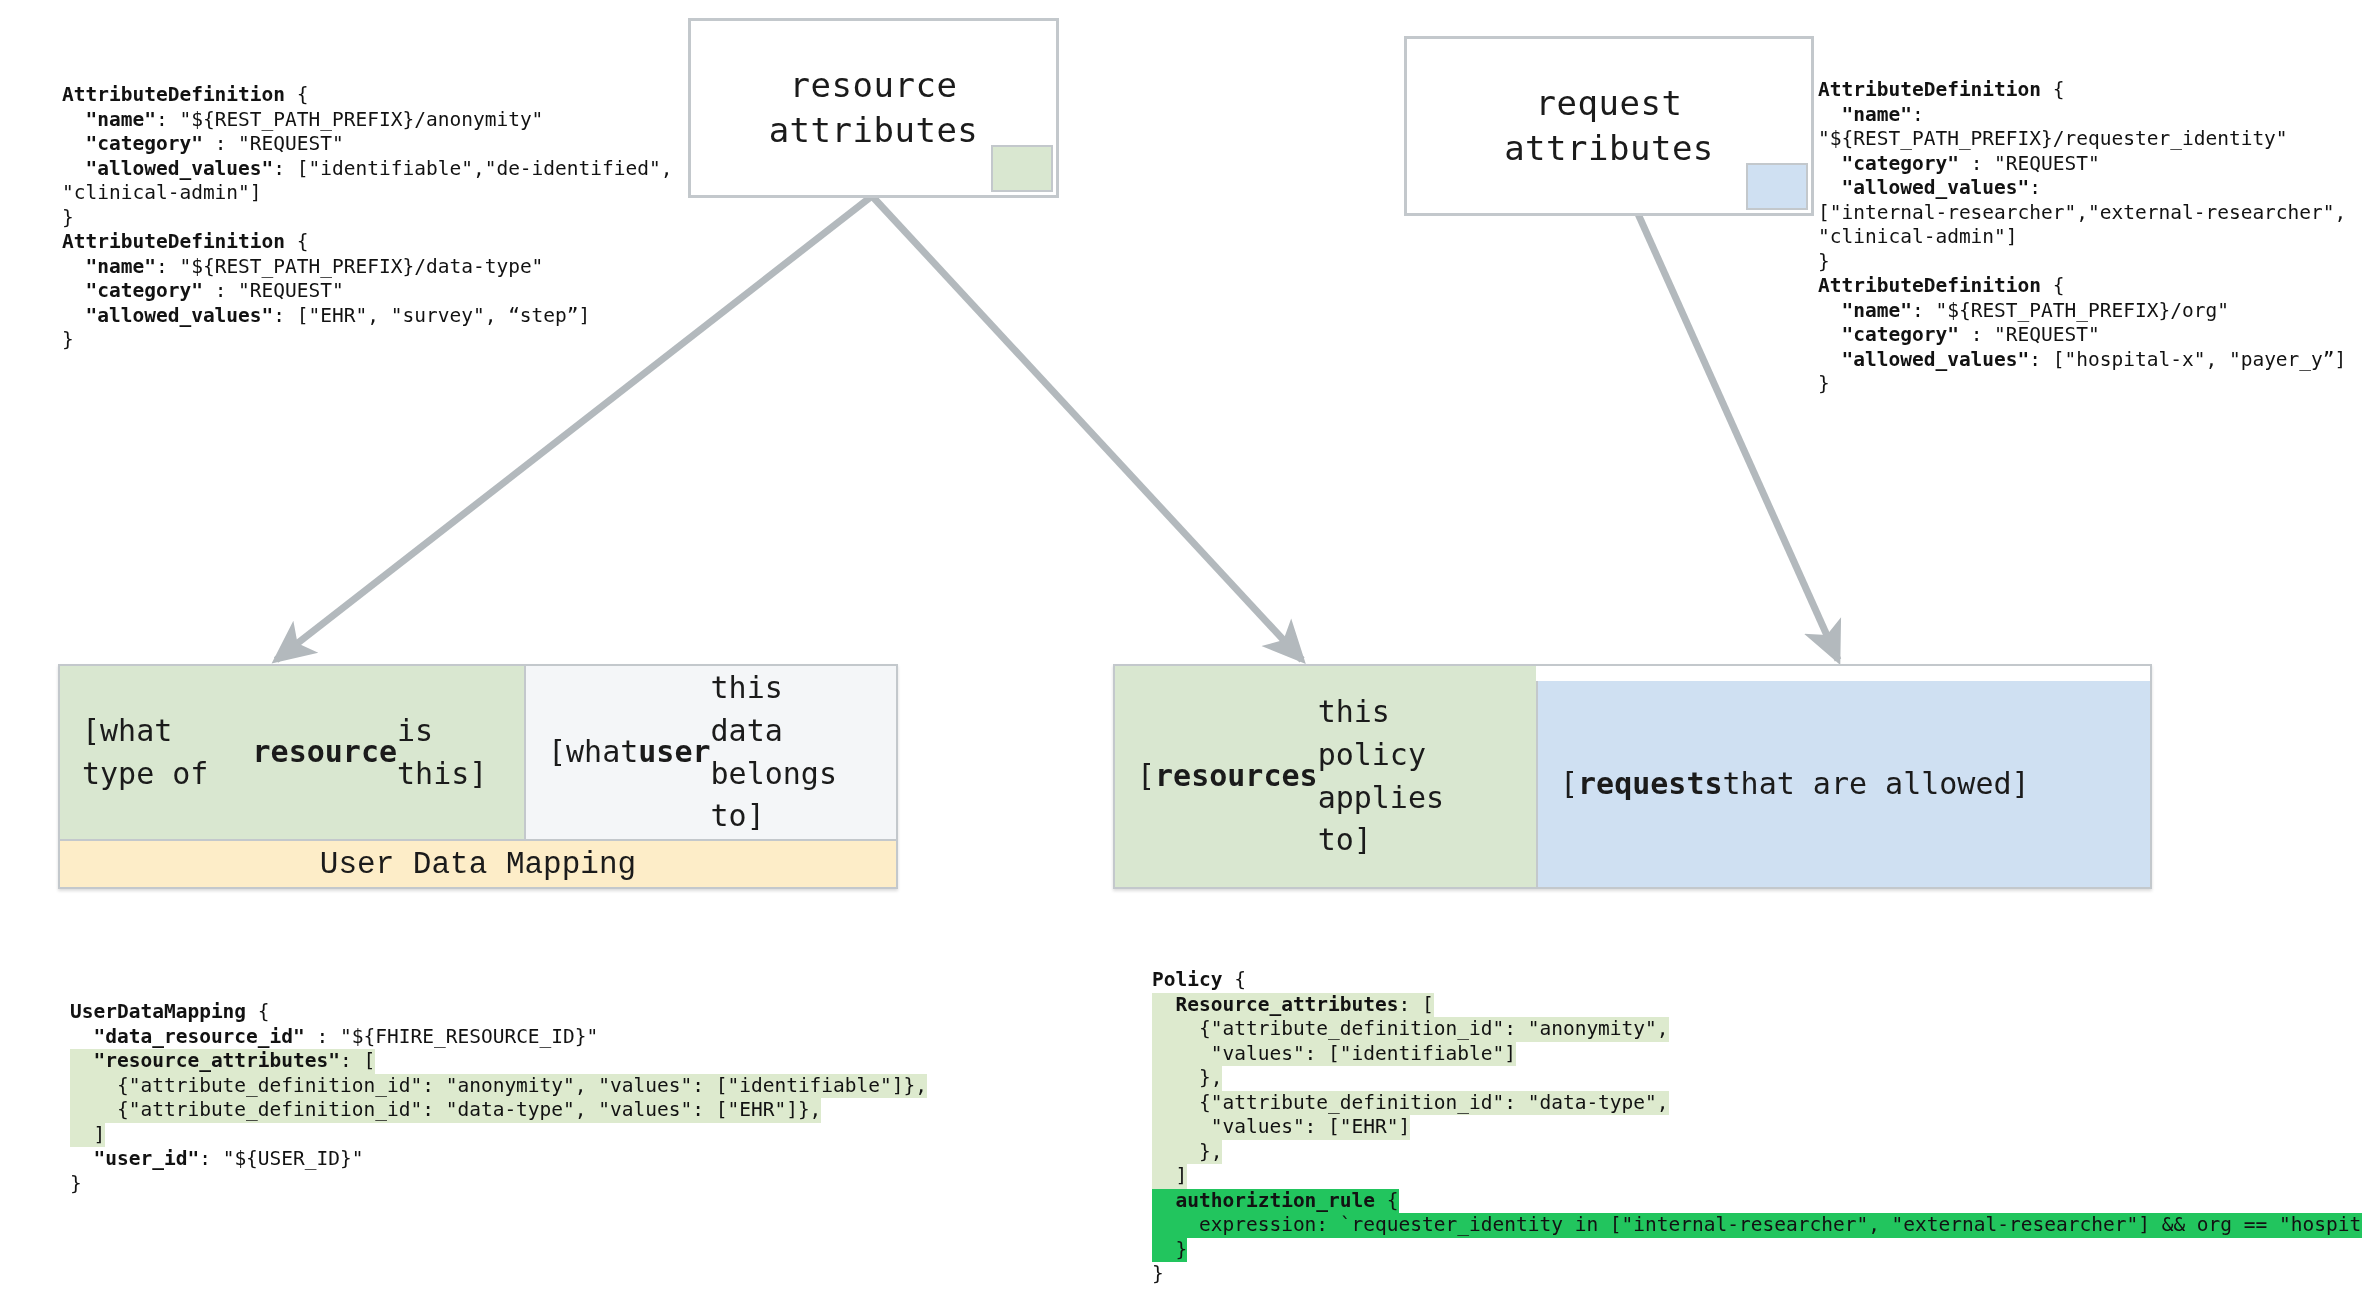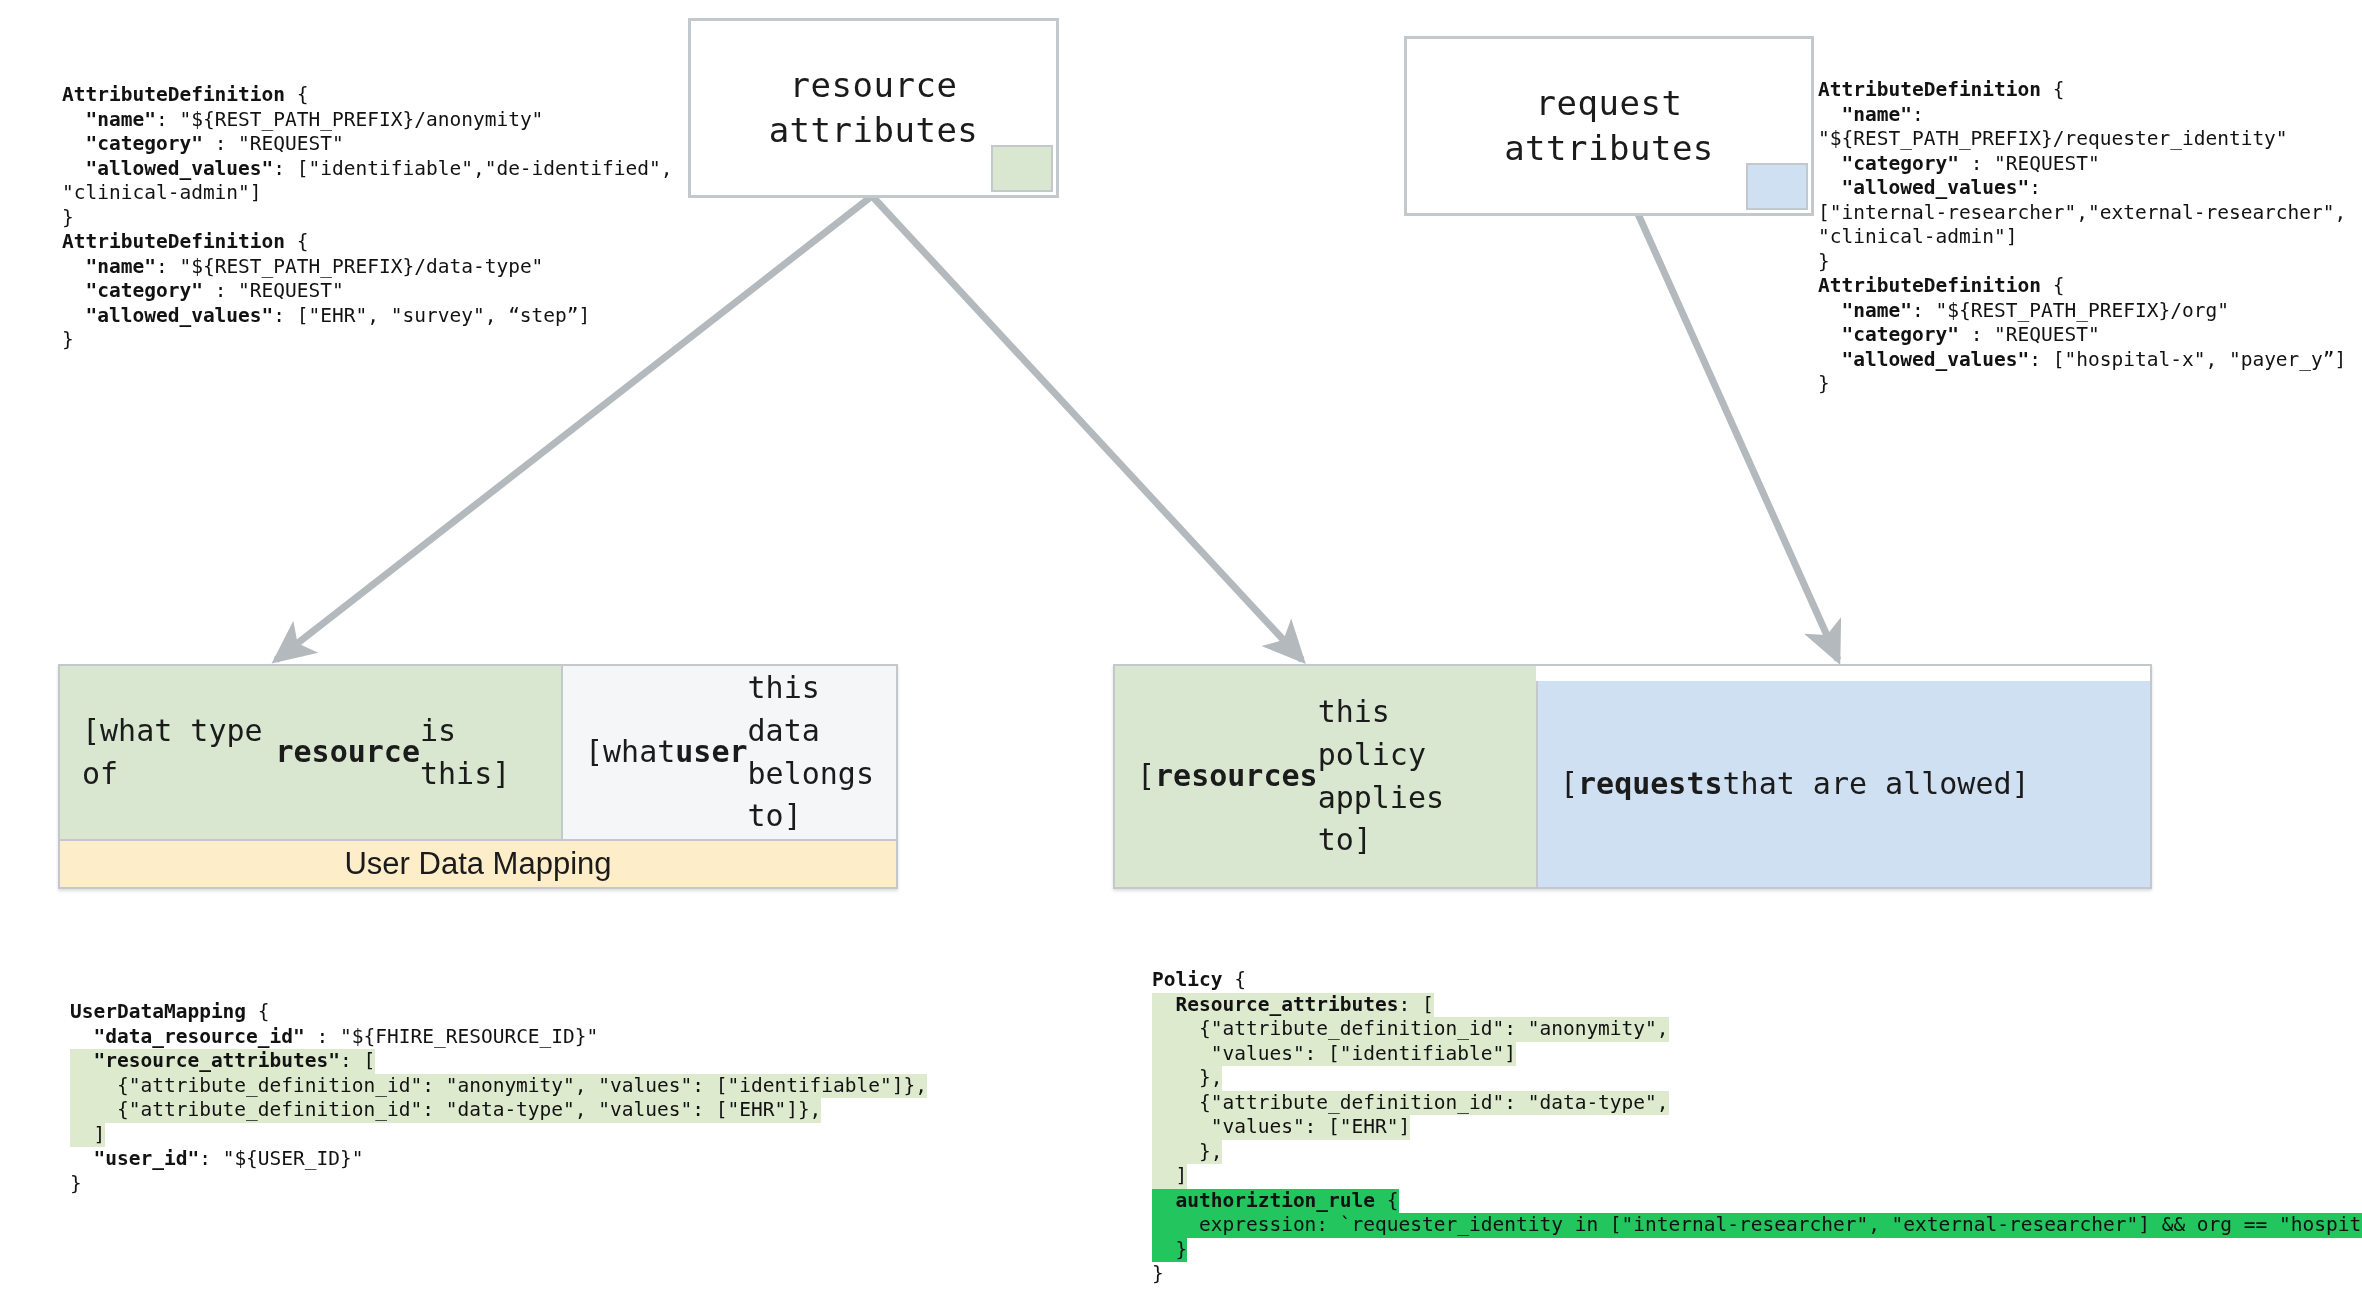--- a/index.html
+++ b/index.html
@@ -57,25 +57,25 @@
     white-space:pre-line;
   }
   .cell b{font-weight:bold;}
   .cell-green{background:#d9e7d0;}
   .cell-blue{background:#cfe0f2;margin-top:15px;}
   .cell-grey{background:#f4f6f8;}
   .cell-div{border-left:2px solid #c3c8cc;}
   .card-footer{
     background:#fdedc8;border-top:2px solid #c3c8cc;
     height:46px;display:flex;align-items:center;justify-content:center;
-    font-family:Liberation Sans, sans-serif;
+    font-family:Liberation Mono, monospace;
     font-size:31px;color:#1b1b1b;
   }
   #card-udm{left:58px;top:664px;width:840px;height:225px;}
-  #card-udm .cell-green{width:501px;}
+  #card-udm .cell-green{width:464px;}
   #card-udm .cell-grey{flex:1;}
   #card-cp{left:1113px;top:664px;width:1039px;height:225px;}
   #card-cp .cell-green{width:421px;}
   #card-cp .cell-blue{flex:1;}
 
   
   #code-udm{left:70px;top:1000px;}
   #code-policy{left:1152px;top:968px;}
   .hl-green{background:#ddeace;}
   .hl-blue{background:#22c55e;}

